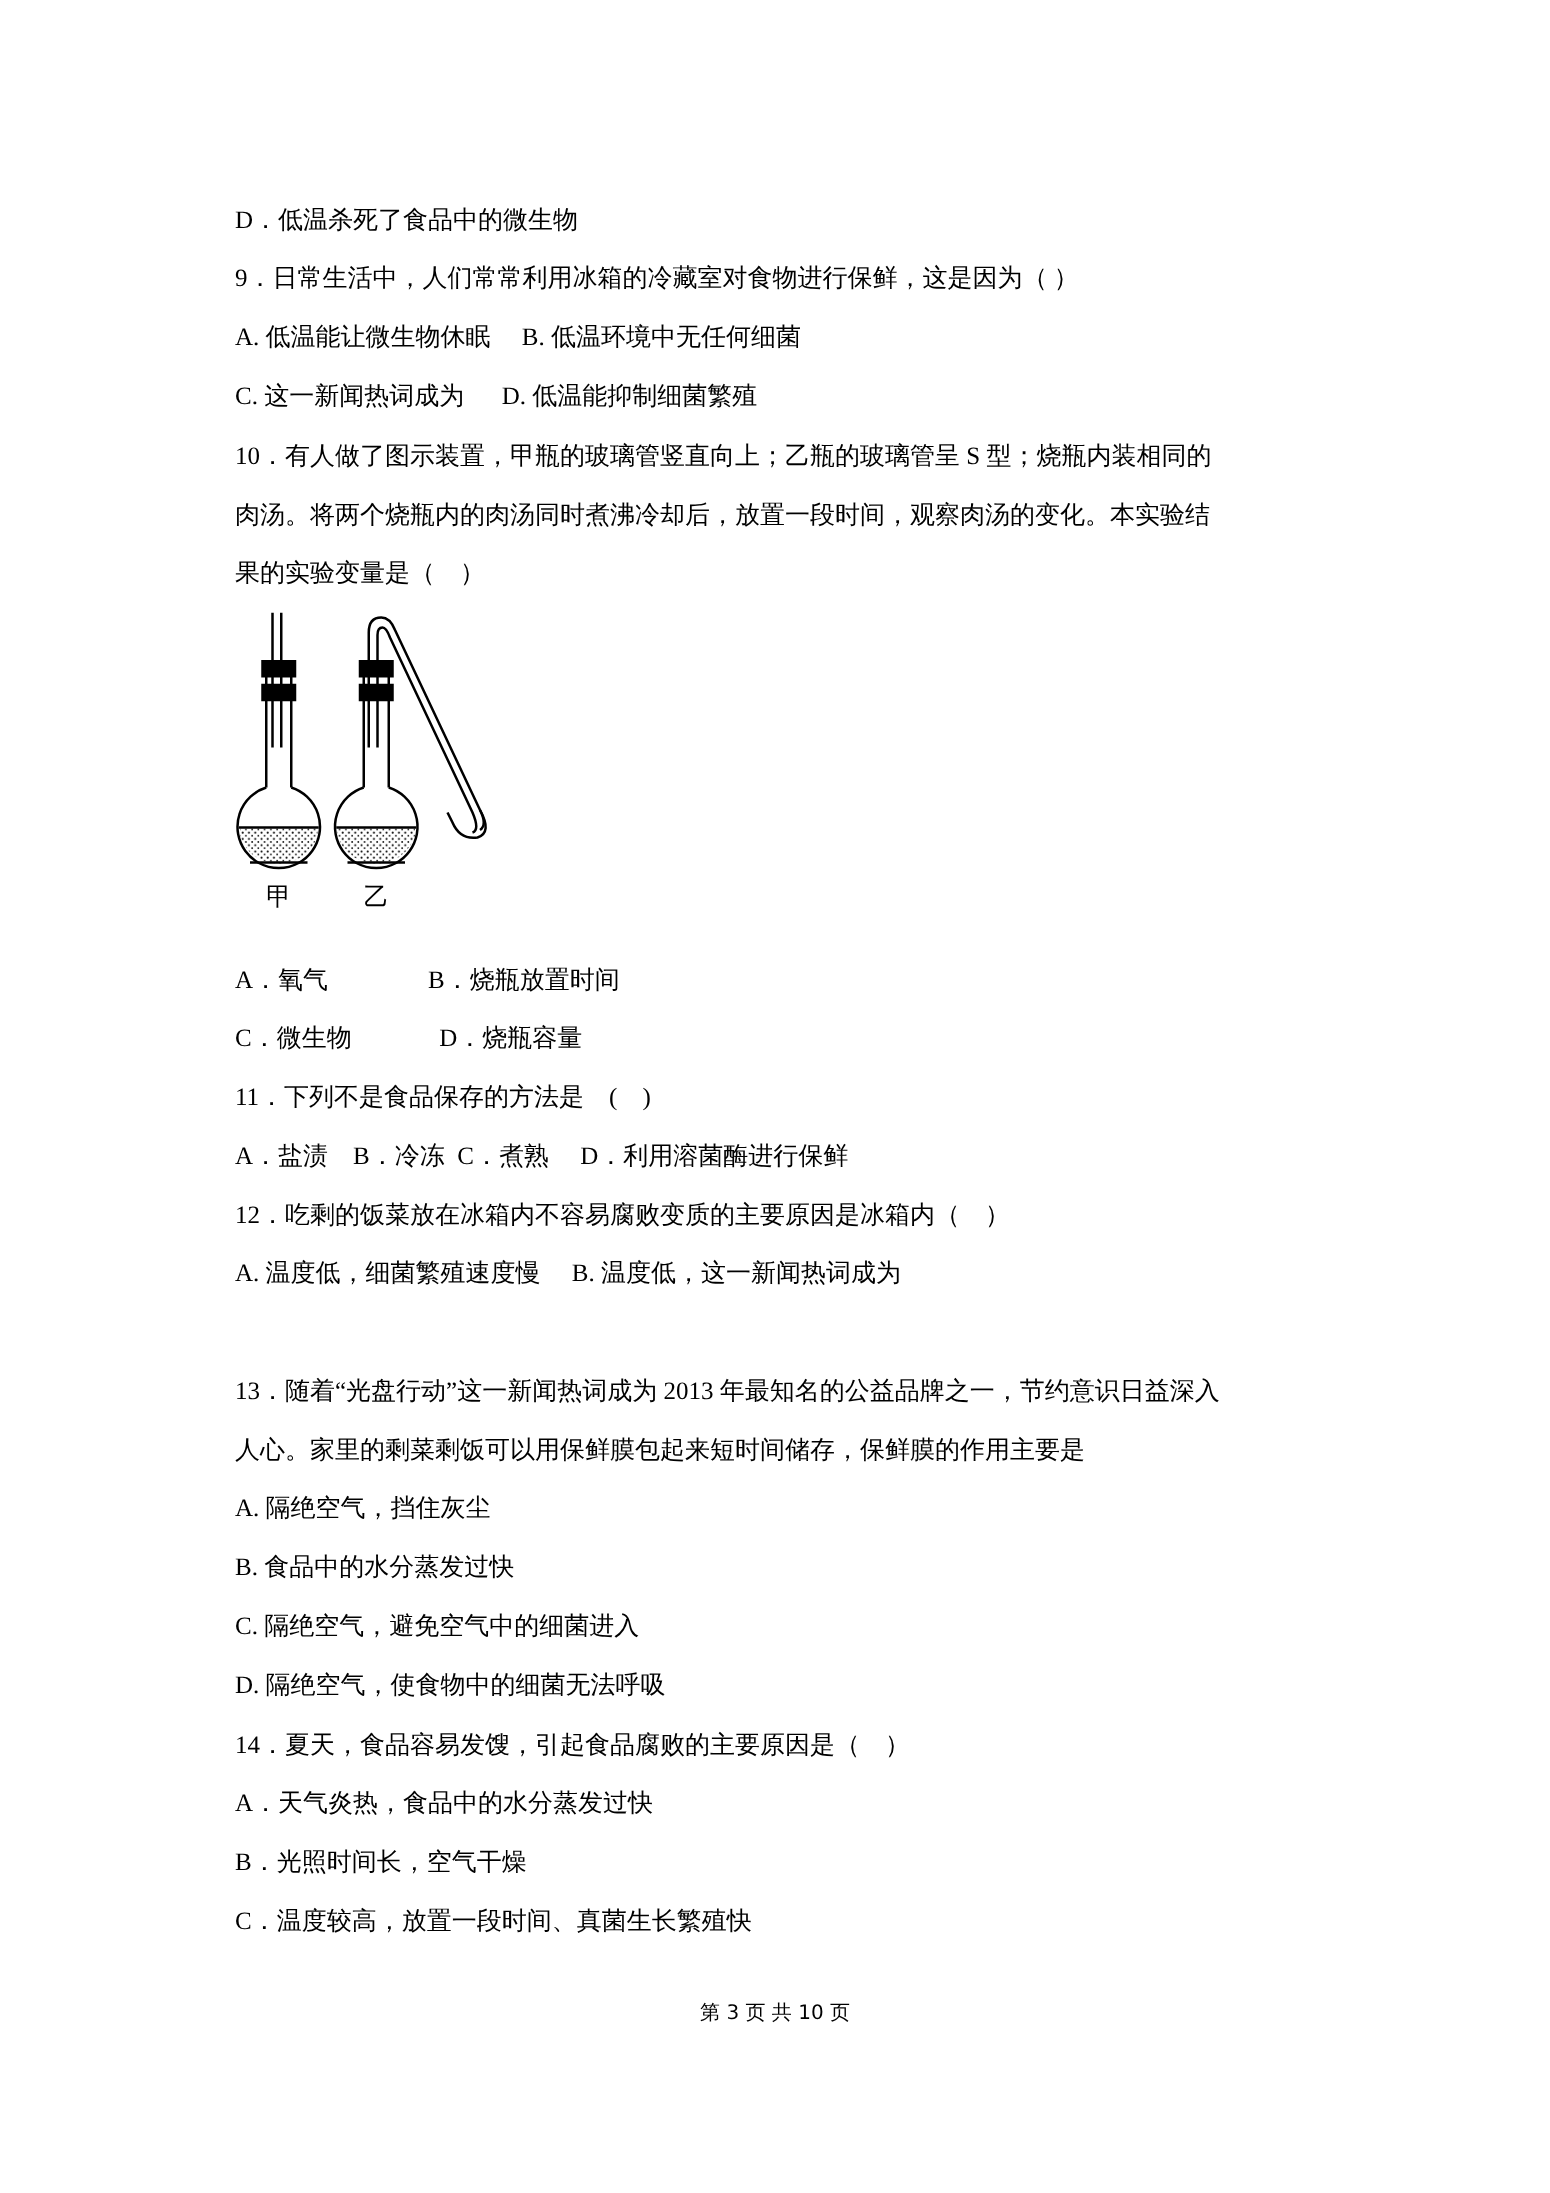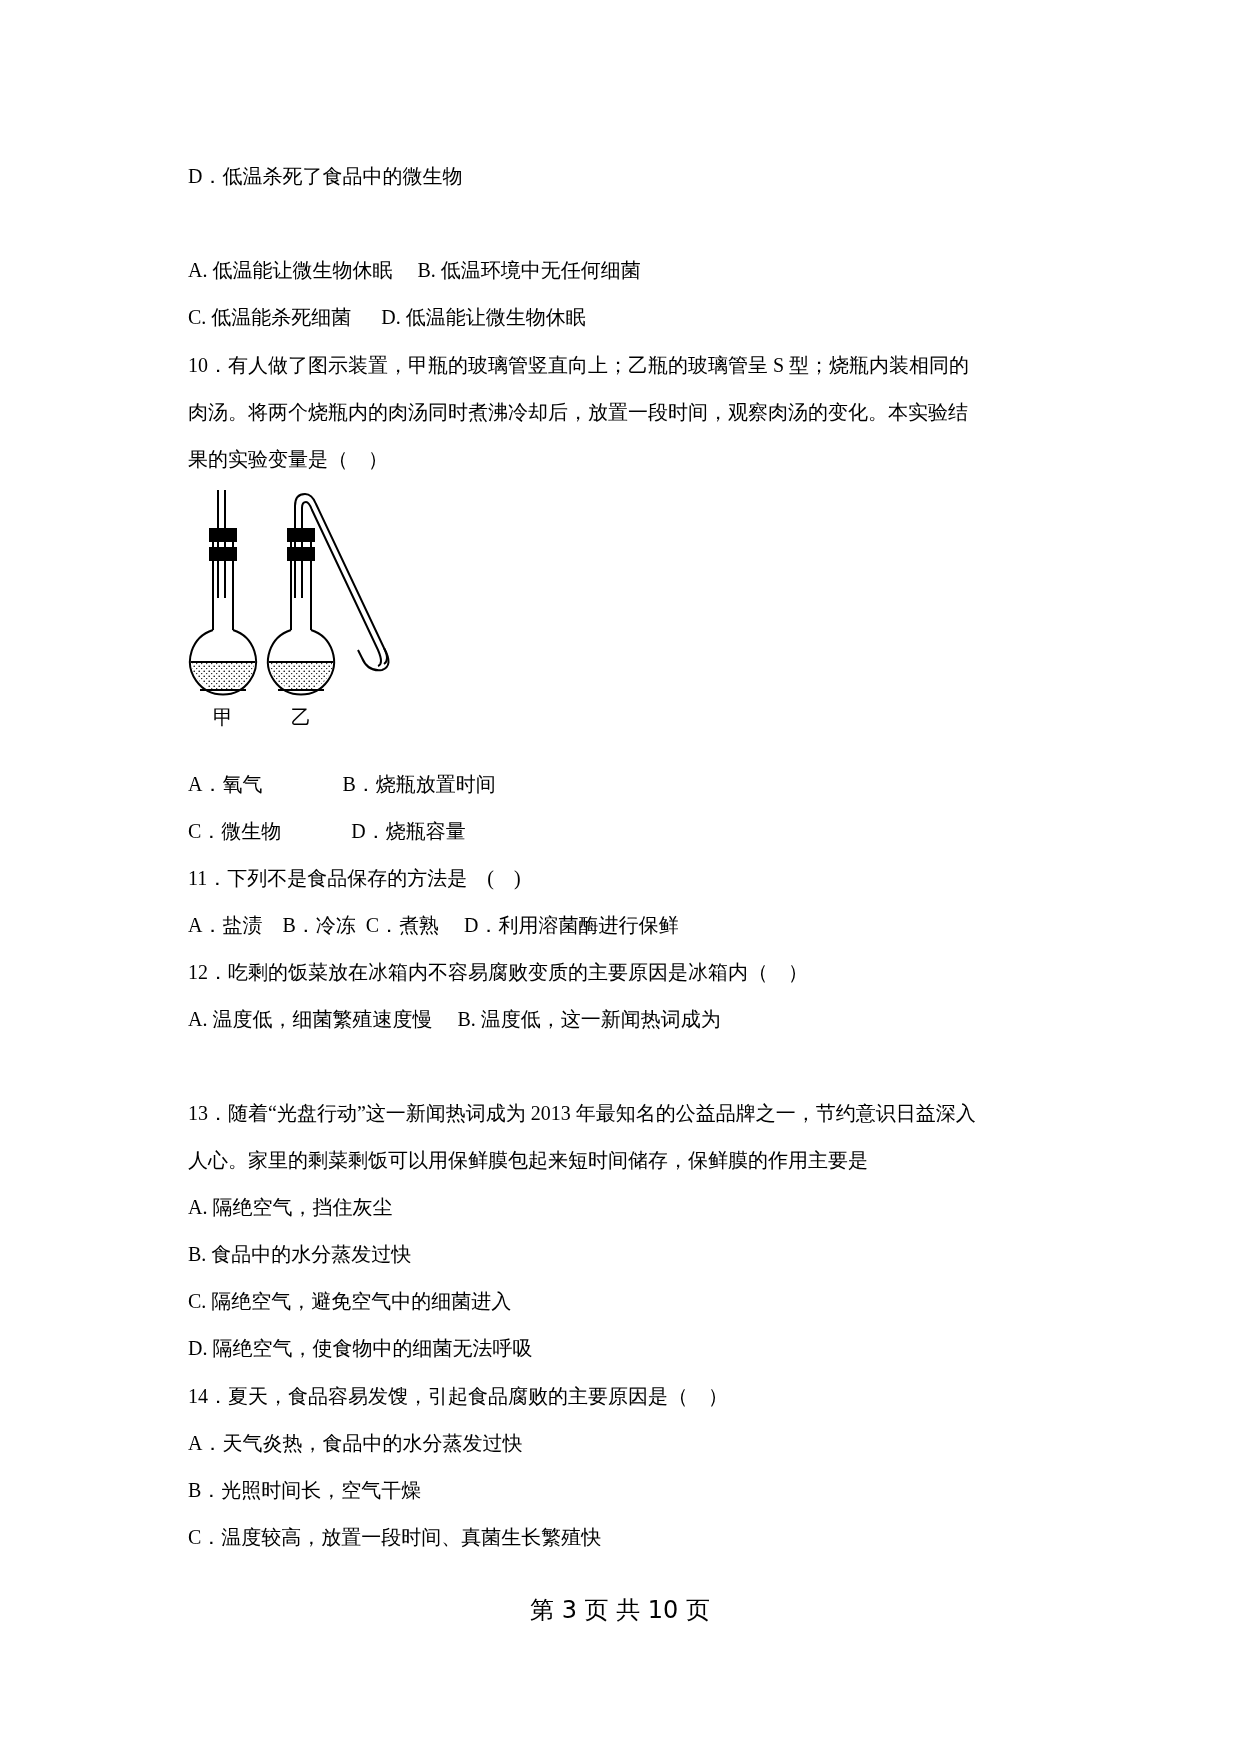--- a/index.html
+++ b/index.html
@@ -13,31 +13,32 @@
     position: absolute; left: 188px;
     font-size: 20px; line-height: 24px; white-space: pre;
   }
   .figure { position: absolute; left: 188px; top: 490px; width: 240px; height: 250px; }
   .fig-label {
     position: absolute; font-size: 20px; line-height: 24px;
     font-family: "DejaVu Sans", sans-serif;
   }
   .footer {
     position: absolute; top: 1598px; left: 0; width: 1240px; text-align: center;
-    font-family: "DejaVu Sans", sans-serif; font-size: 24px; line-height: 24px;
+    font-family: "DejaVu Sans", sans-serif; font-size: 16px; line-height: 24px;
   }
 </style>
 </head>
 <body>
 
 <div class="page">
 
   <div class="line" style="top:164px">D．低温杀死了食品中的微生物</div>
+  <div class="line" style="top:211px">9．日常生活中，人们常常利用冰箱的冷藏室对食物进行保鲜，这是因为（ ）</div>
   <div class="line" style="top:258px">A. 低温能让微生物休眠     B. 低温环境中无任何细菌</div>
-  <div class="line" style="top:305px">C. 低温能杀死细菌      D. 低温能让微生物休眠</div>
+  <div class="line" style="top:305px">C. 这一新闻热词成为      D. 低温能抑制细菌繁殖</div>
   <div class="line" style="top:353px">10．有人做了图示装置，甲瓶的玻璃管竖直向上；乙瓶的玻璃管呈 S 型；烧瓶内装相同的</div>
   <div class="line" style="top:400px">肉汤。将两个烧瓶内的肉汤同时煮沸冷却后，放置一段时间，观察肉汤的变化。本实验结</div>
   <div class="line" style="top:447px">果的实验变量是（    ）</div>
 
   <div class="figure">
     <svg width="240" height="210" viewBox="0 0 240 210" xmlns="http://www.w3.org/2000/svg">
       <defs>
         <pattern id="dots" x="0" y="0" width="5" height="5" patternUnits="userSpaceOnUse">
           <circle cx="1.2" cy="1.2" r="0.8" fill="#000"></circle>
           <circle cx="3.7" cy="3.6" r="0.7" fill="#000"></circle>

